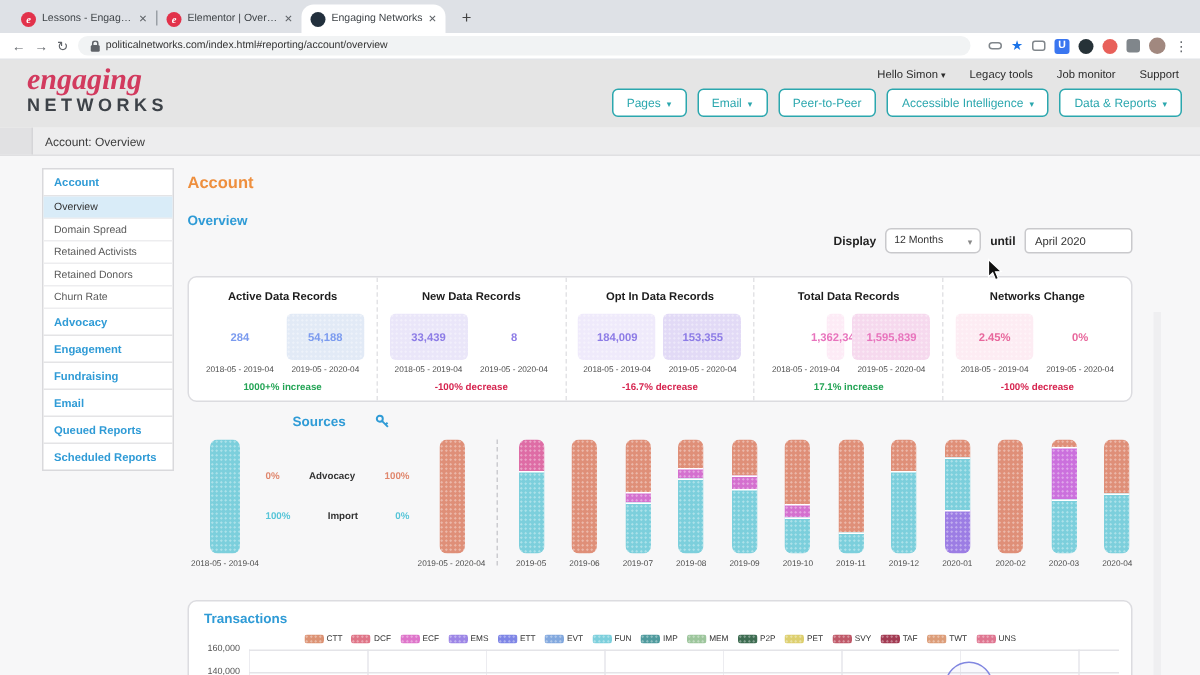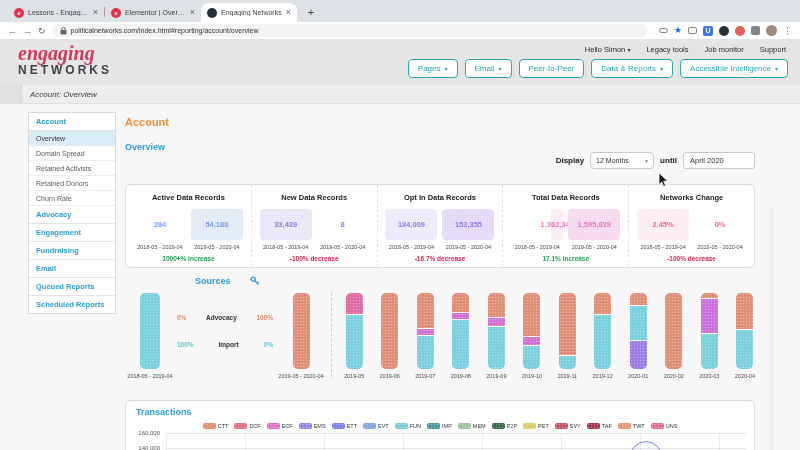--- a/index.html
+++ b/index.html
@@ -38,21 +38,21 @@
   .logo-top { font:italic bold 20px "Liberation Serif", serif; color:#d23a5e; line-height:20px; }
   .logo-bottom { font-size:12px; font-weight:bold; color:#3d4248; letter-spacing:3px; line-height:12px; margin-top:1px; }
   .top-links { position:absolute; top:5px; right:14px; display:flex; gap:16px; font-size:7.5px; color:#2b2b2b; align-items:center; }
   .caret { font-size:6px; }
   .nav-btns { position:absolute; bottom:7px; right:12px; display:flex; gap:7px; }
   .nav-btn { border:1px solid #2ba7ae; color:#2ba7ae; background:#fff; border-radius:4px; font-size:8px; padding:4px 9px; display:flex; align-items:center; gap:4px; }
 
   
   .breadcrumb { height:19px; background:#ededee; border-bottom:1px solid #e0e0e2; display:flex; align-items:center; }
   .bc-rail { width:22px; height:100%; background:#e1e1e3; border-right:1px solid #d5d5d8; }
-  .bc-text { font-size:8px; color:#3c3c3c; padding-left:8px;font-style:italic; }
+  .bc-text { font-size:8px; color:#3c3c3c; padding-left:8px; }
 
   
   .content { position:relative; height:346px; }
   .sidebar { position:absolute; left:28px; top:8px; width:88px; background:#fff; border:1px solid #d9d9dc; }
   .sb-section { font-size:7.5px; font-weight:bold; color:#2f9bd6; padding:4px 7px; border-bottom:1px solid #e4e4e6; }
   .sb-item { font-size:7px; color:#5a5a5a; padding:3.5px 7px; border-bottom:1px solid #ededef; }
   .sb-item.selected { background:#d9ecf8; color:#333; }
   .sidebar > div:last-child { border-bottom:none; }
 
   .main { position:absolute; left:125px; top:0; width:630px; height:346px; }
@@ -175,25 +175,25 @@
           <span class="caret">▾</span>
         </div>
       <div class="nav-btn">
           <span>Email</span>
           <span class="caret">▾</span>
         </div>
       <div class="nav-btn">
           <span>Peer-to-Peer</span>
         </div>
       <div class="nav-btn">
+          <span>Accessible Intelligence</span>
+          <span class="caret">▾</span>
+        </div>
+      <div class="nav-btn">
           <span>Data &amp; Reports</span>
-          <span class="caret">▾</span>
-        </div>
-      <div class="nav-btn">
-          <span>Accessible Intelligence</span>
           <span class="caret">▾</span>
         </div>
     </div>
   </div>
 
   <div class="breadcrumb">
     <div class="bc-rail"></div>
     <div class="bc-text">Account: Overview</div>
   </div>
 

